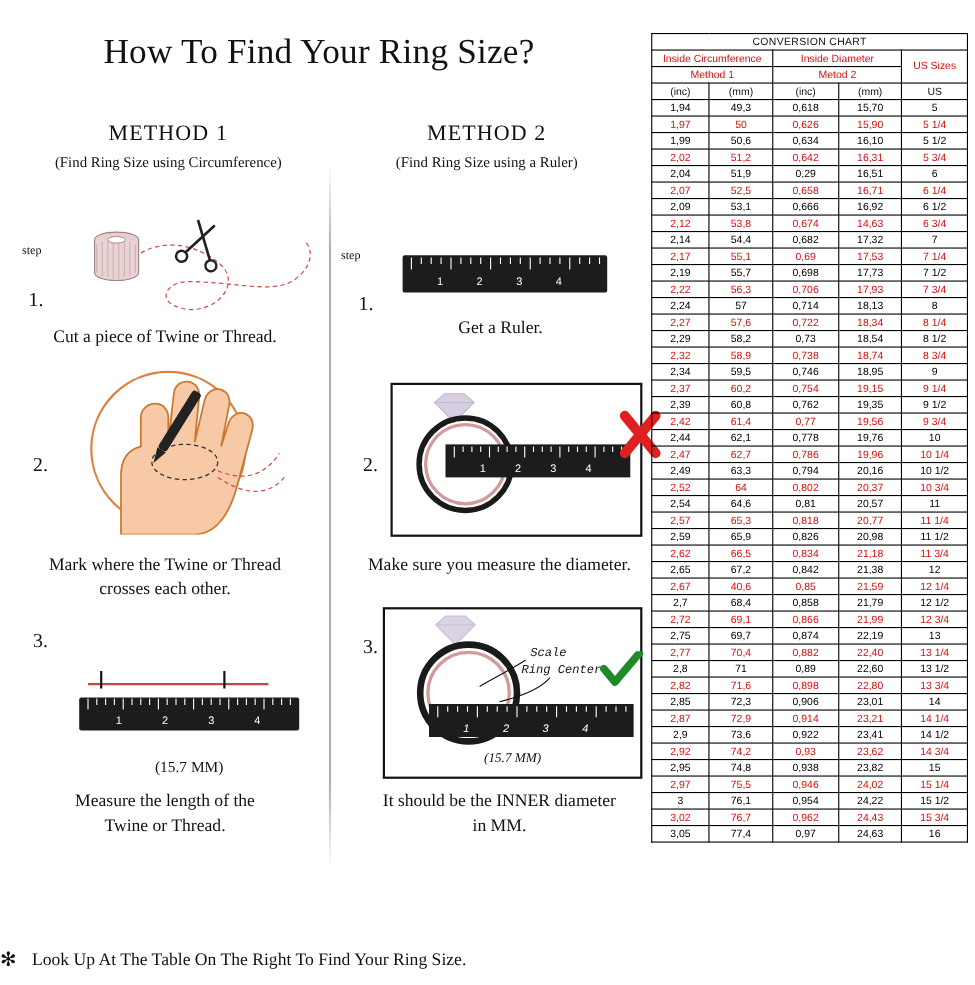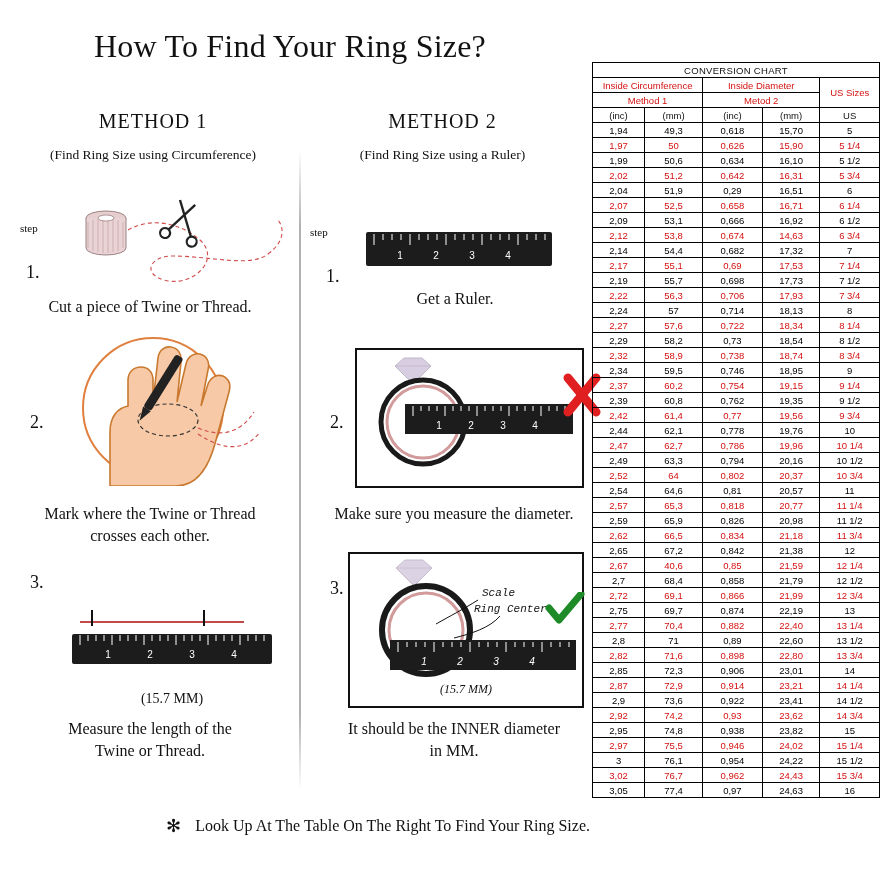--- a/index.html
+++ b/index.html
@@ -6,38 +6,38 @@
   body{width:886px;height:895px;font-family:"Liberation Serif",serif;color:#111;position:relative;overflow:hidden;}
   .page{position:absolute;inset:0;}
 
   
   .left{position:absolute;left:0;top:0;width:590px;height:895px;}
   .main-title{position:absolute;top:28px;left:0;width:580px;text-align:center;font-size:32px;font-family:"Liberation Serif",serif;letter-spacing:.2px;}
   .col{position:absolute;top:110px;}
   .col.m1{left:8px;width:290px;}
   .col.m2{left:300px;width:285px;}
   .method-title{text-align:center;font-size:20px;letter-spacing:1px;}
-  .method-sub{text-align:center;font-size:13.5px;margin-top:14px;}
+  .method-sub{text-align:center;font-size:13.5px;margin-top:7px;}
   .vrule{position:absolute;left:299px;top:150px;width:2px;height:640px;background:linear-gradient(to bottom,rgba(150,150,150,0),rgba(150,150,150,.75) 12%,rgba(150,150,150,.75) 88%,rgba(150,150,150,0));}
 
   .stepword{position:absolute;font-size:11px;font-family:"Liberation Serif",serif;}
   .stepnum{position:absolute;font-size:18px;}
 
   .caption{position:absolute;text-align:center;font-size:16px;line-height:1.35;}
 
-  .footnote{position:absolute;left:0;top:815px;width:590px;text-align:right;font-size:16px;}
+  .footnote{position:absolute;left:0;top:861px;width:590px;text-align:left;font-size:16px;}
   .footnote .star{font-size:18px;margin-right:14px;vertical-align:-1px;}
 
   
   .ruler{position:absolute;background:#1c1c1c;border-radius:2px;}
 
   .card{position:absolute;border:2px solid #111;background:#fff;}
 
   
-  .tablewrap{position:absolute;left:592px;top:30px;width:288px;margin-top:32px;}
+  .tablewrap{position:absolute;left:592px;top:30px;width:288px;}
   table.conv{border-collapse:collapse;width:288px;font-family:"Liberation Sans",sans-serif;}
   table.conv td,table.conv th{border:1px solid #000;text-align:center;padding:0;font-size:9.5px;height:14.0px;line-height:13px;font-weight:normal;}
   .chart-title{font-weight:bold;font-size:10.5px;letter-spacing:.3px;}
   .hdr-red{color:#d51010;font-weight:bold;font-size:9.3px;}
   .unit{font-size:9px;}
   tr.red td{color:#d51010;}
   tr.blk td{color:#000;}
   .w1{width:52px}.w2{width:58px}.w3{width:60px}.w4{width:58px}.w5{width:60px}
 </style>
 </head>

